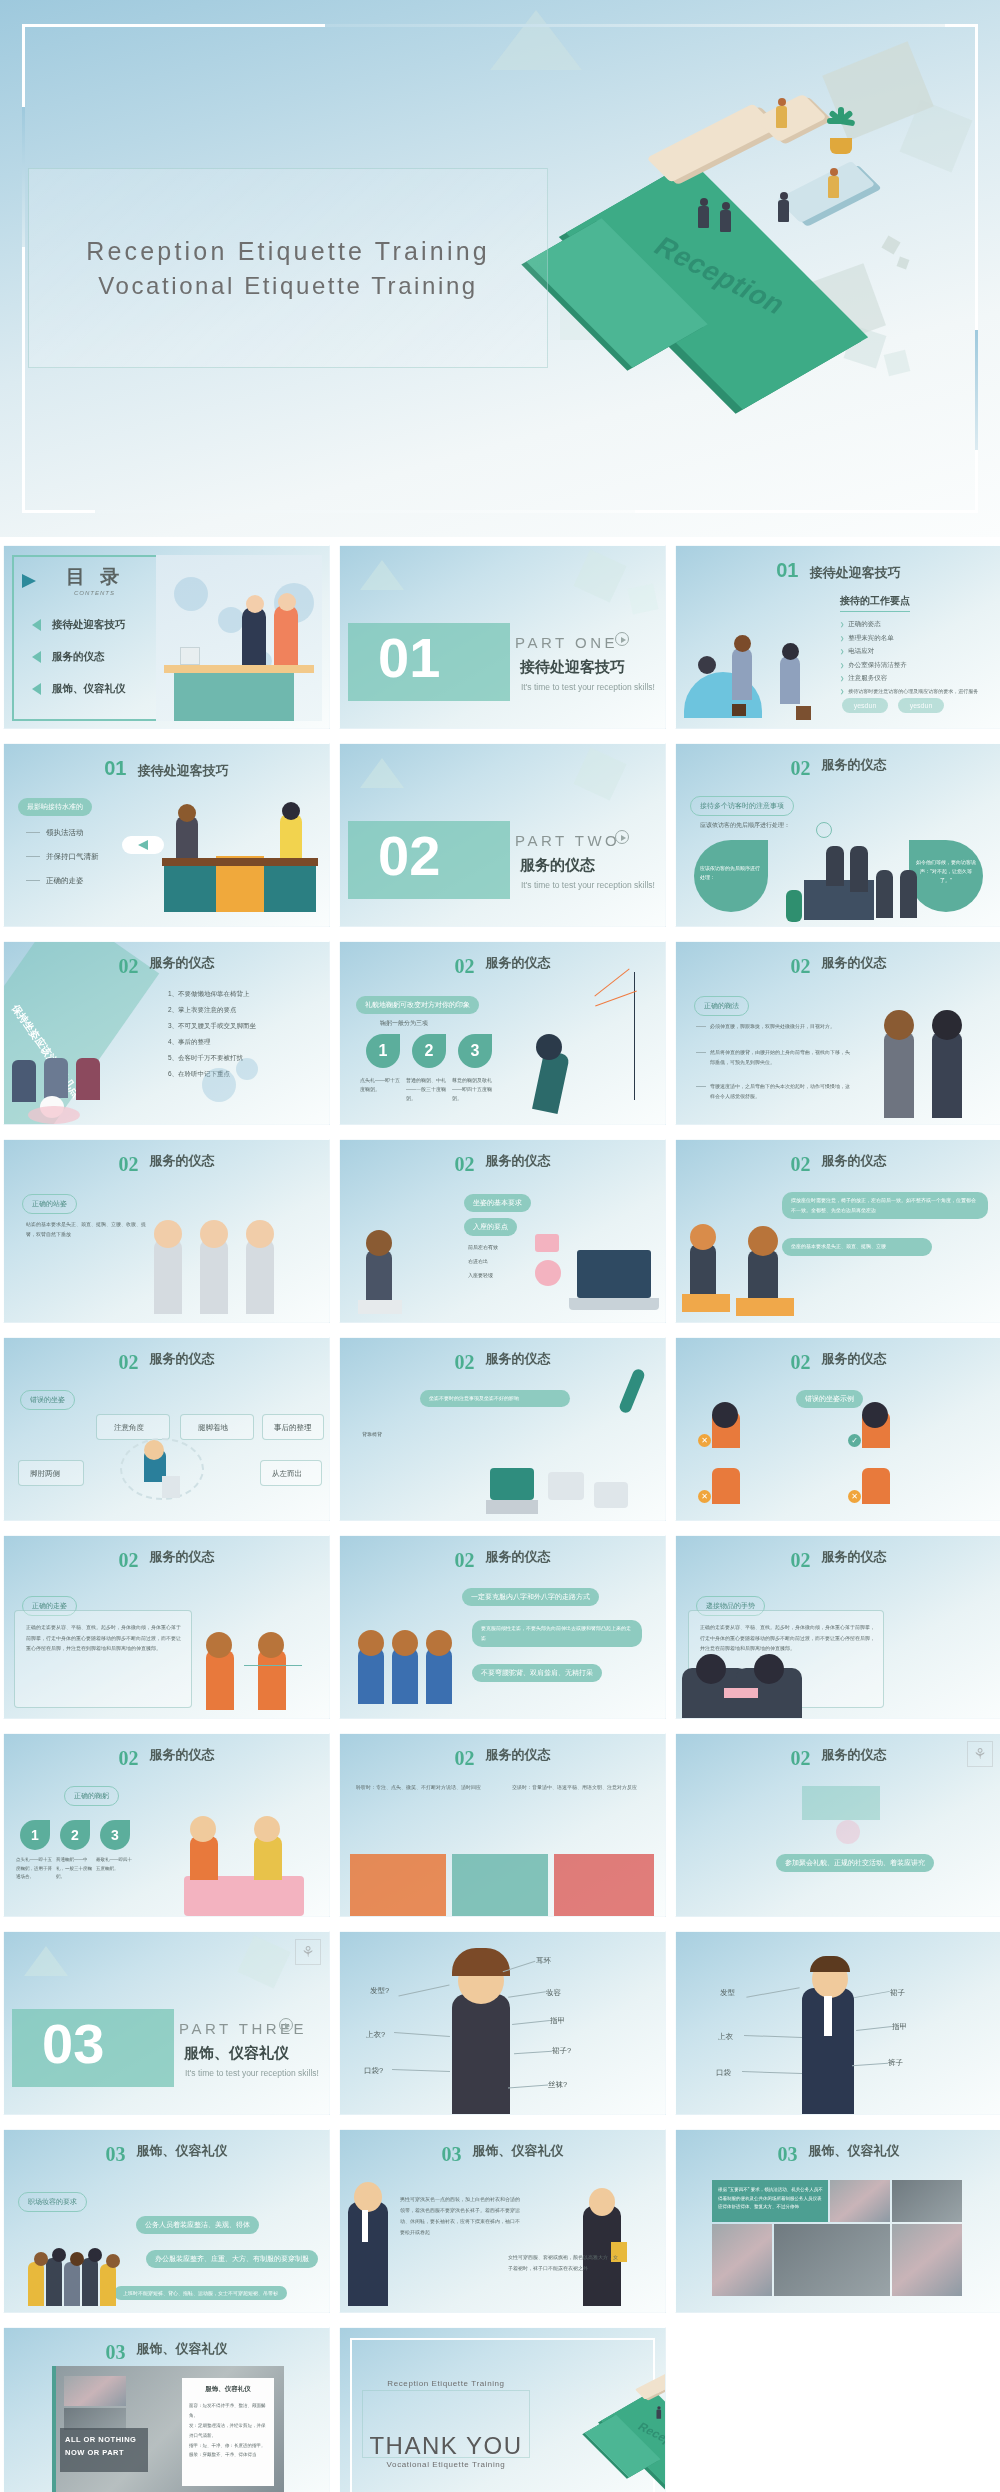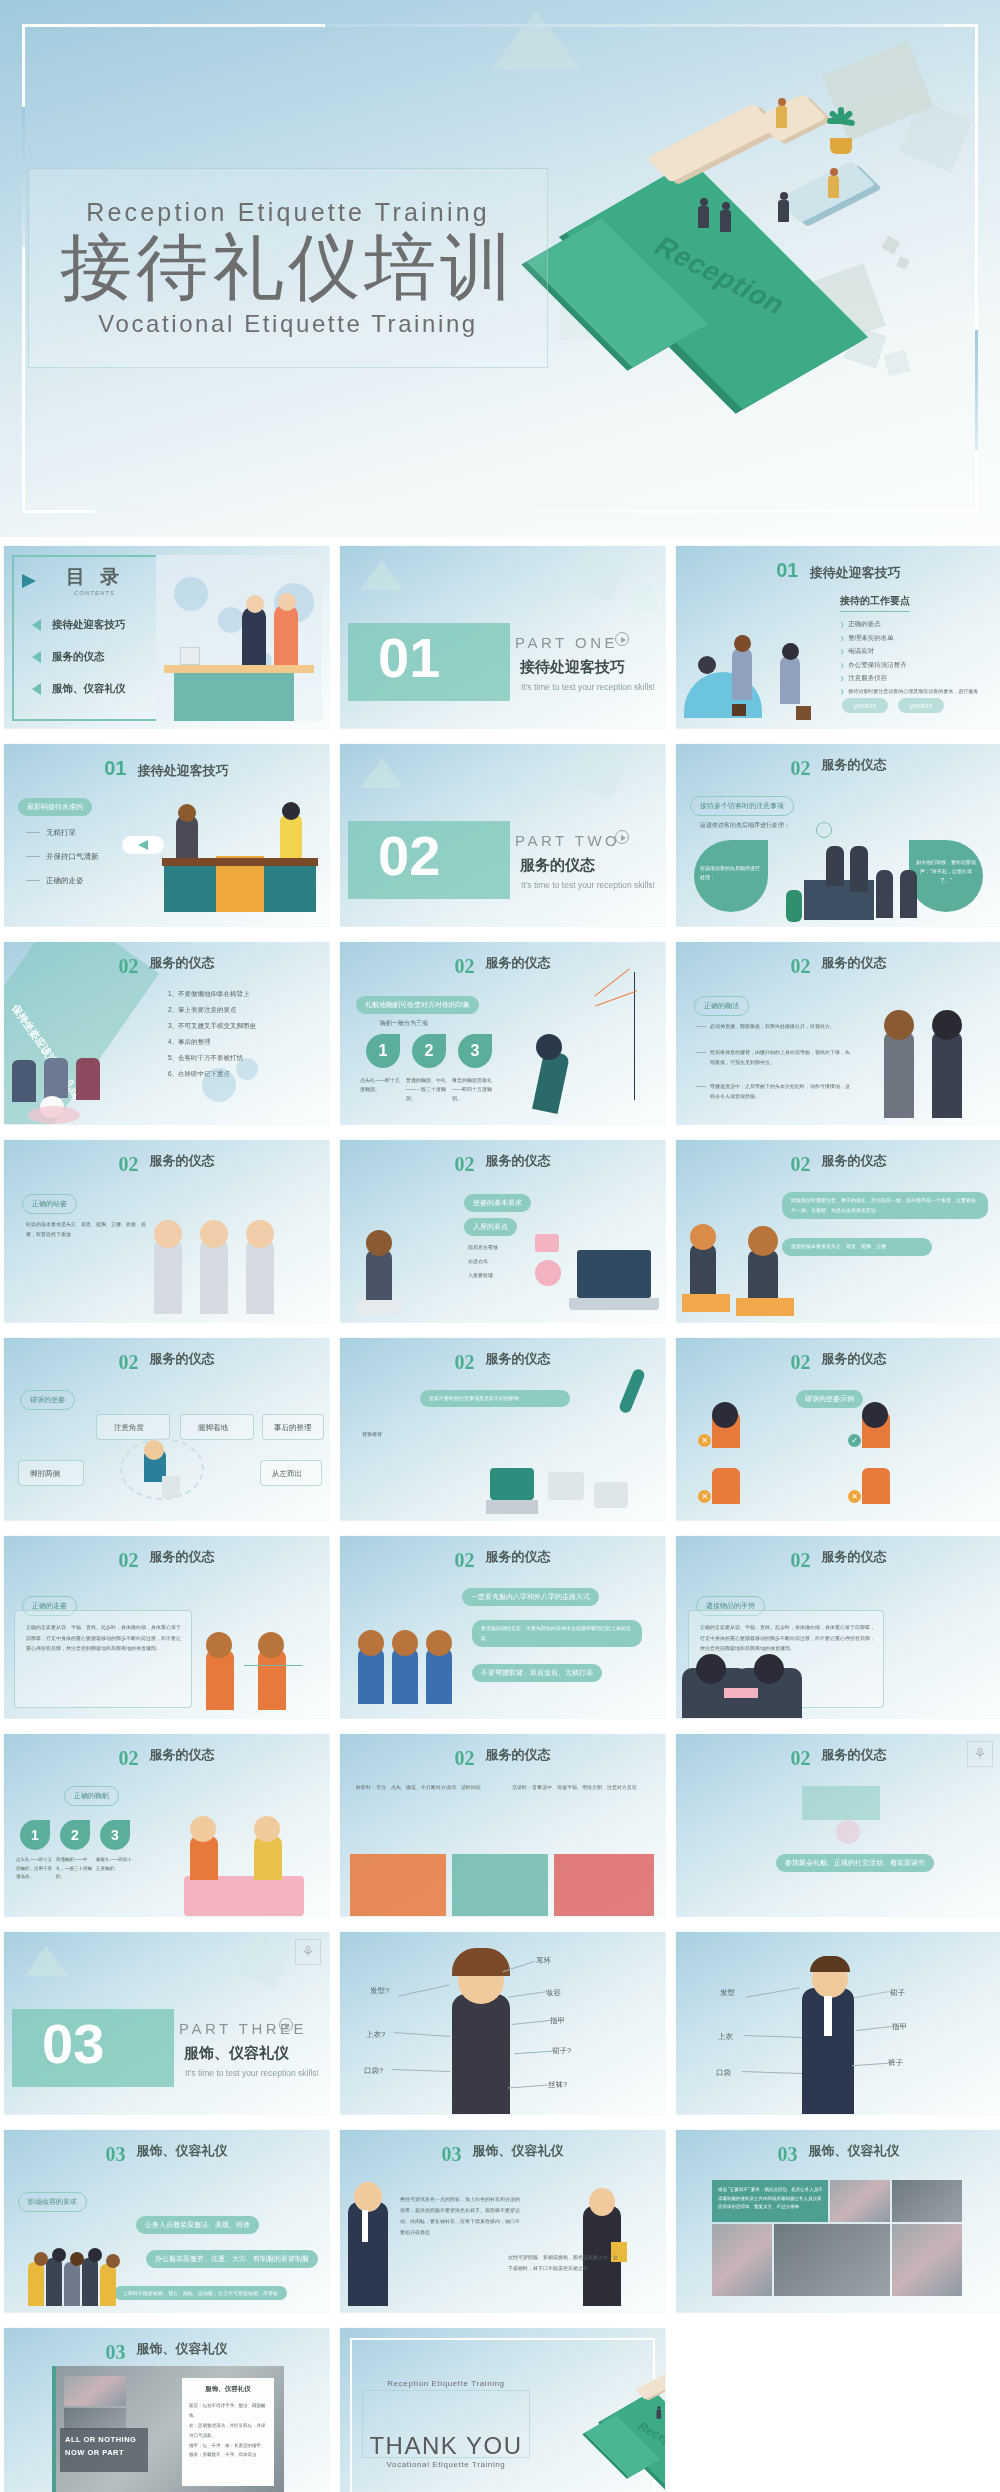--- a/index.html
+++ b/index.html
@@ -315,21 +315,20 @@
     </div>
     <div class="person f" style="left:244px; top:48px;">
       <div class="h"></div>
         <div class="b"></div>
     </div>
     <div class="iso-word">Reception</div>
   </div>
 
   <div class="title-box">
     <div class="title-en-top">Reception Etiquette Training</div>
-    <div class="title-cn">接待礼仪培训</div>
     <div class="title-en-bot">Vocational Etiquette Training</div>
   </div>
 </div>
 
 <div class="grid">
 
   <div class="thumb">
     <div class="toc-frame"></div>
     <div class="toc-bird"></div>
     <div class="toc-title">目 录</div>
@@ -392,21 +391,21 @@
     <div style="position:absolute;left:56px;bottom:12px;width:14px;height:12px;background:#5a3a22;"></div>
     <div style="position:absolute;left:120px;bottom:8px;width:15px;height:14px;background:#7b5030;"></div>
   </div>
 
   <div class="thumb">
     <div class="t-head">
       <span class="t-num">01</span>
       <span class="t-title">接待处迎客技巧</span>
     </div>
     <div class="pill" style="left:14px;top:54px;">最影响接待水准的</div>
-    <div class="lbl" style="left:42px;top:84px;">无精打采</div>
+    <div class="lbl" style="left:42px;top:84px;">领执法活动</div>
     <div class="label-line" style="left:22px;top:88px;width:14px;"></div>
     <div class="lbl" style="left:42px;top:108px;">并保持口气清新</div>
     <div class="label-line" style="left:22px;top:112px;width:14px;"></div>
     <div class="lbl" style="left:42px;top:132px;">正确的走姿</div>
     <div class="label-line" style="left:22px;top:136px;width:14px;"></div>
     <div style="position:absolute;left:160px;bottom:14px;width:52px;height:48px;background:#2b7f82;"></div>
     <div style="position:absolute;left:212px;bottom:14px;width:48px;height:56px;background:#f0a93c;"></div>
     <div style="position:absolute;left:260px;bottom:14px;width:52px;height:48px;background:#2b7f82;"></div>
     <div style="position:absolute;left:158px;bottom:60px;width:156px;height:8px;background:#7a4a28;"></div>
     <div style="position:absolute;left:172px;bottom:68px;width:22px;height:42px;background:#4b4b58;border-radius:8px 8px 0 0;"></div>

